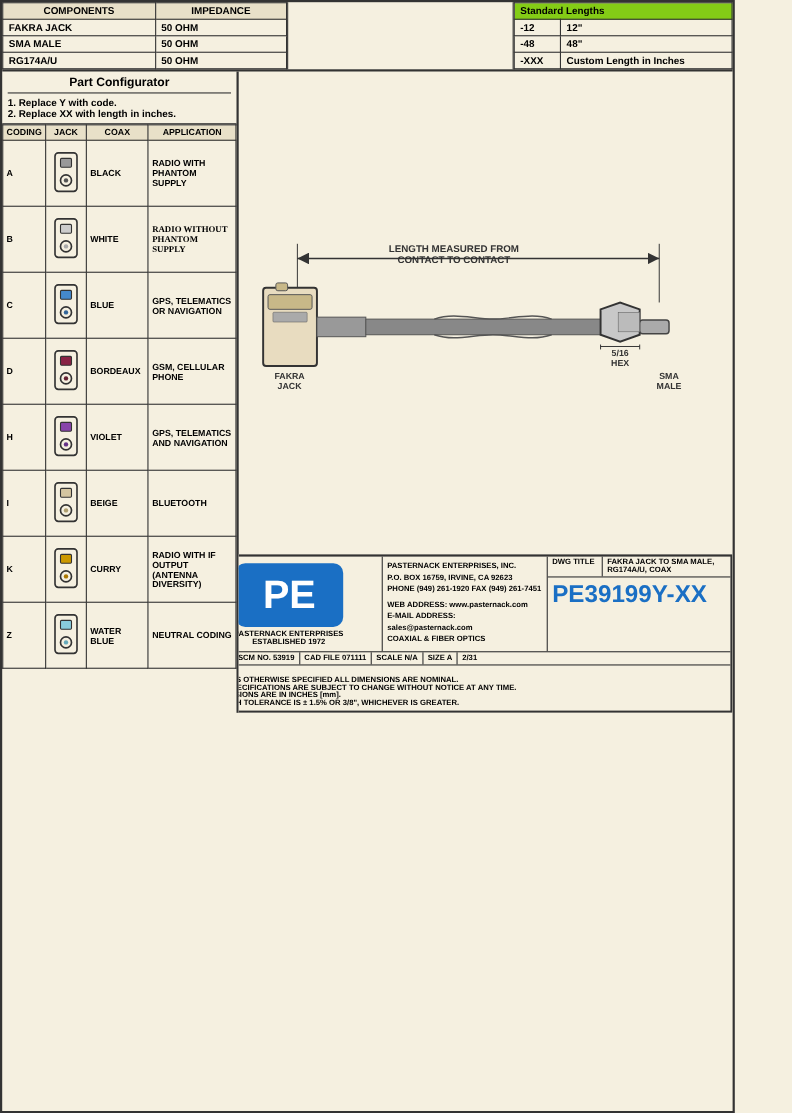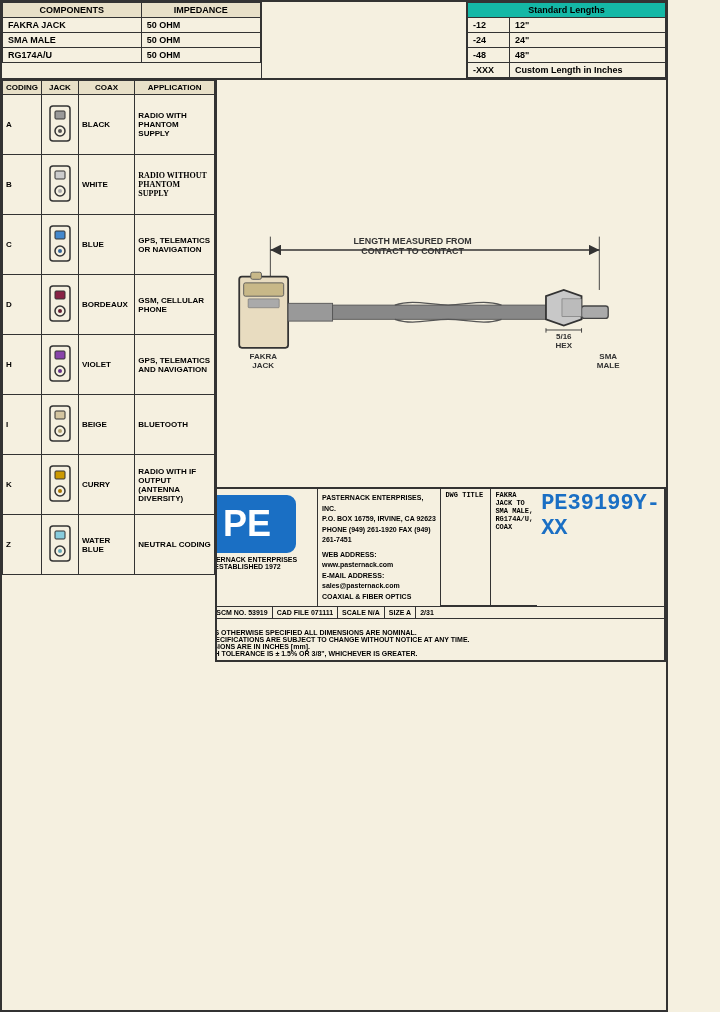--- a/index.html
+++ b/index.html
@@ -46,22 +46,22 @@
       width: 100%;
       border-collapse: collapse;
     }
     .standard-lengths th, .standard-lengths td {
       border: 1px solid #333;
       padding: 2px 5px;
       font-size: 9px;
       font-weight: bold;
     }
     .standard-lengths th {
-      background: #14b8a6;
-      text-align: center;
+      background: #84cc16;
+      text-align: left;
     }
     .middle-gap {
       flex: 1;
     }
     .config-table {
       width: 100%;
       border-collapse: collapse;
     }
     .config-table th {
       background: #e8e0c8;
@@ -122,40 +122,41 @@
           <tr>
             <th colspan="2">Standard Lengths</th>
           </tr>
         </thead>
         <tbody>
           <tr>
             <td>-12</td>
             <td>12"</td>
           </tr>
           <tr>
-            <td>-24</td>
-            <td>24"</td>
-          </tr>
-          <tr>
             <td>-48</td>
             <td>48"</td>
           </tr>
           <tr>
             <td>-XXX</td>
             <td>Custom Length in Inches</td>
           </tr>
         </tbody>
       </table>
     </div>
   </div>
 
   <div style="display:flex; flex:1;">
 
     <div style="width:215px; border-right:2px solid #333;">
 
+      <div style="border-bottom:1px solid #333; padding:4px 5px;">
+        <div style="font-weight:bold; font-size:11px; text-align:center; border-bottom:1px solid #333; padding-bottom:3px; margin-bottom:3px;">Part Configurator</div>
+        <div style="font-size:9px; font-weight:bold;">1. Replace Y with code.</div>
+        <div style="font-size:9px; font-weight:bold;">2. Replace XX with length in inches.</div>
+      </div>
 
       <table class="config-table">
         <thead>
           <tr style="height:auto;">
             <th>CODING</th>
             <th>JACK</th>
             <th>COAX</th>
             <th>APPLICATION</th>
           </tr>
         </thead>
@@ -352,21 +353,21 @@
 
           <div style="width:150px; border-right:1px solid #333; padding:4px; font-size:7px; font-weight:bold; line-height:1.5;">
             <div>PASTERNACK ENTERPRISES, INC.</div>
             <div>P.O. BOX 16759, IRVINE, CA 92623</div>
             <div>PHONE (949) 261-1920 FAX (949) 261-7451</div>
             <div style="margin-top:4px;">WEB ADDRESS: www.pasternack.com</div>
             <div>E-MAIL ADDRESS: sales@pasternack.com</div>
             <div>COAXIAL &amp; FIBER OPTICS</div>
           </div>
 
-          <div style="flex:1; display:flex; font-family:Liberation Mono, monospace;">
+          <div style="flex:1; display:flex; flex-direction:column;">
             <div style="display:flex; border-bottom:1px solid #333;">
               <div style="padding:2px 4px; font-size:7px; font-weight:bold; border-right:1px solid #333; min-width:50px;">DWG TITLE</div>
               <div style="padding:2px 4px; font-size:7px; font-weight:bold; flex:1;">FAKRA JACK TO SMA MALE, RG174A/U, COAX</div>
             </div>
             <div style="padding:2px 4px;">
               <div style="font-size:22px; font-weight:bold; color:#1a6fc4;">PE39199Y-XX</div>
             </div>
           </div>
         </div>
 

